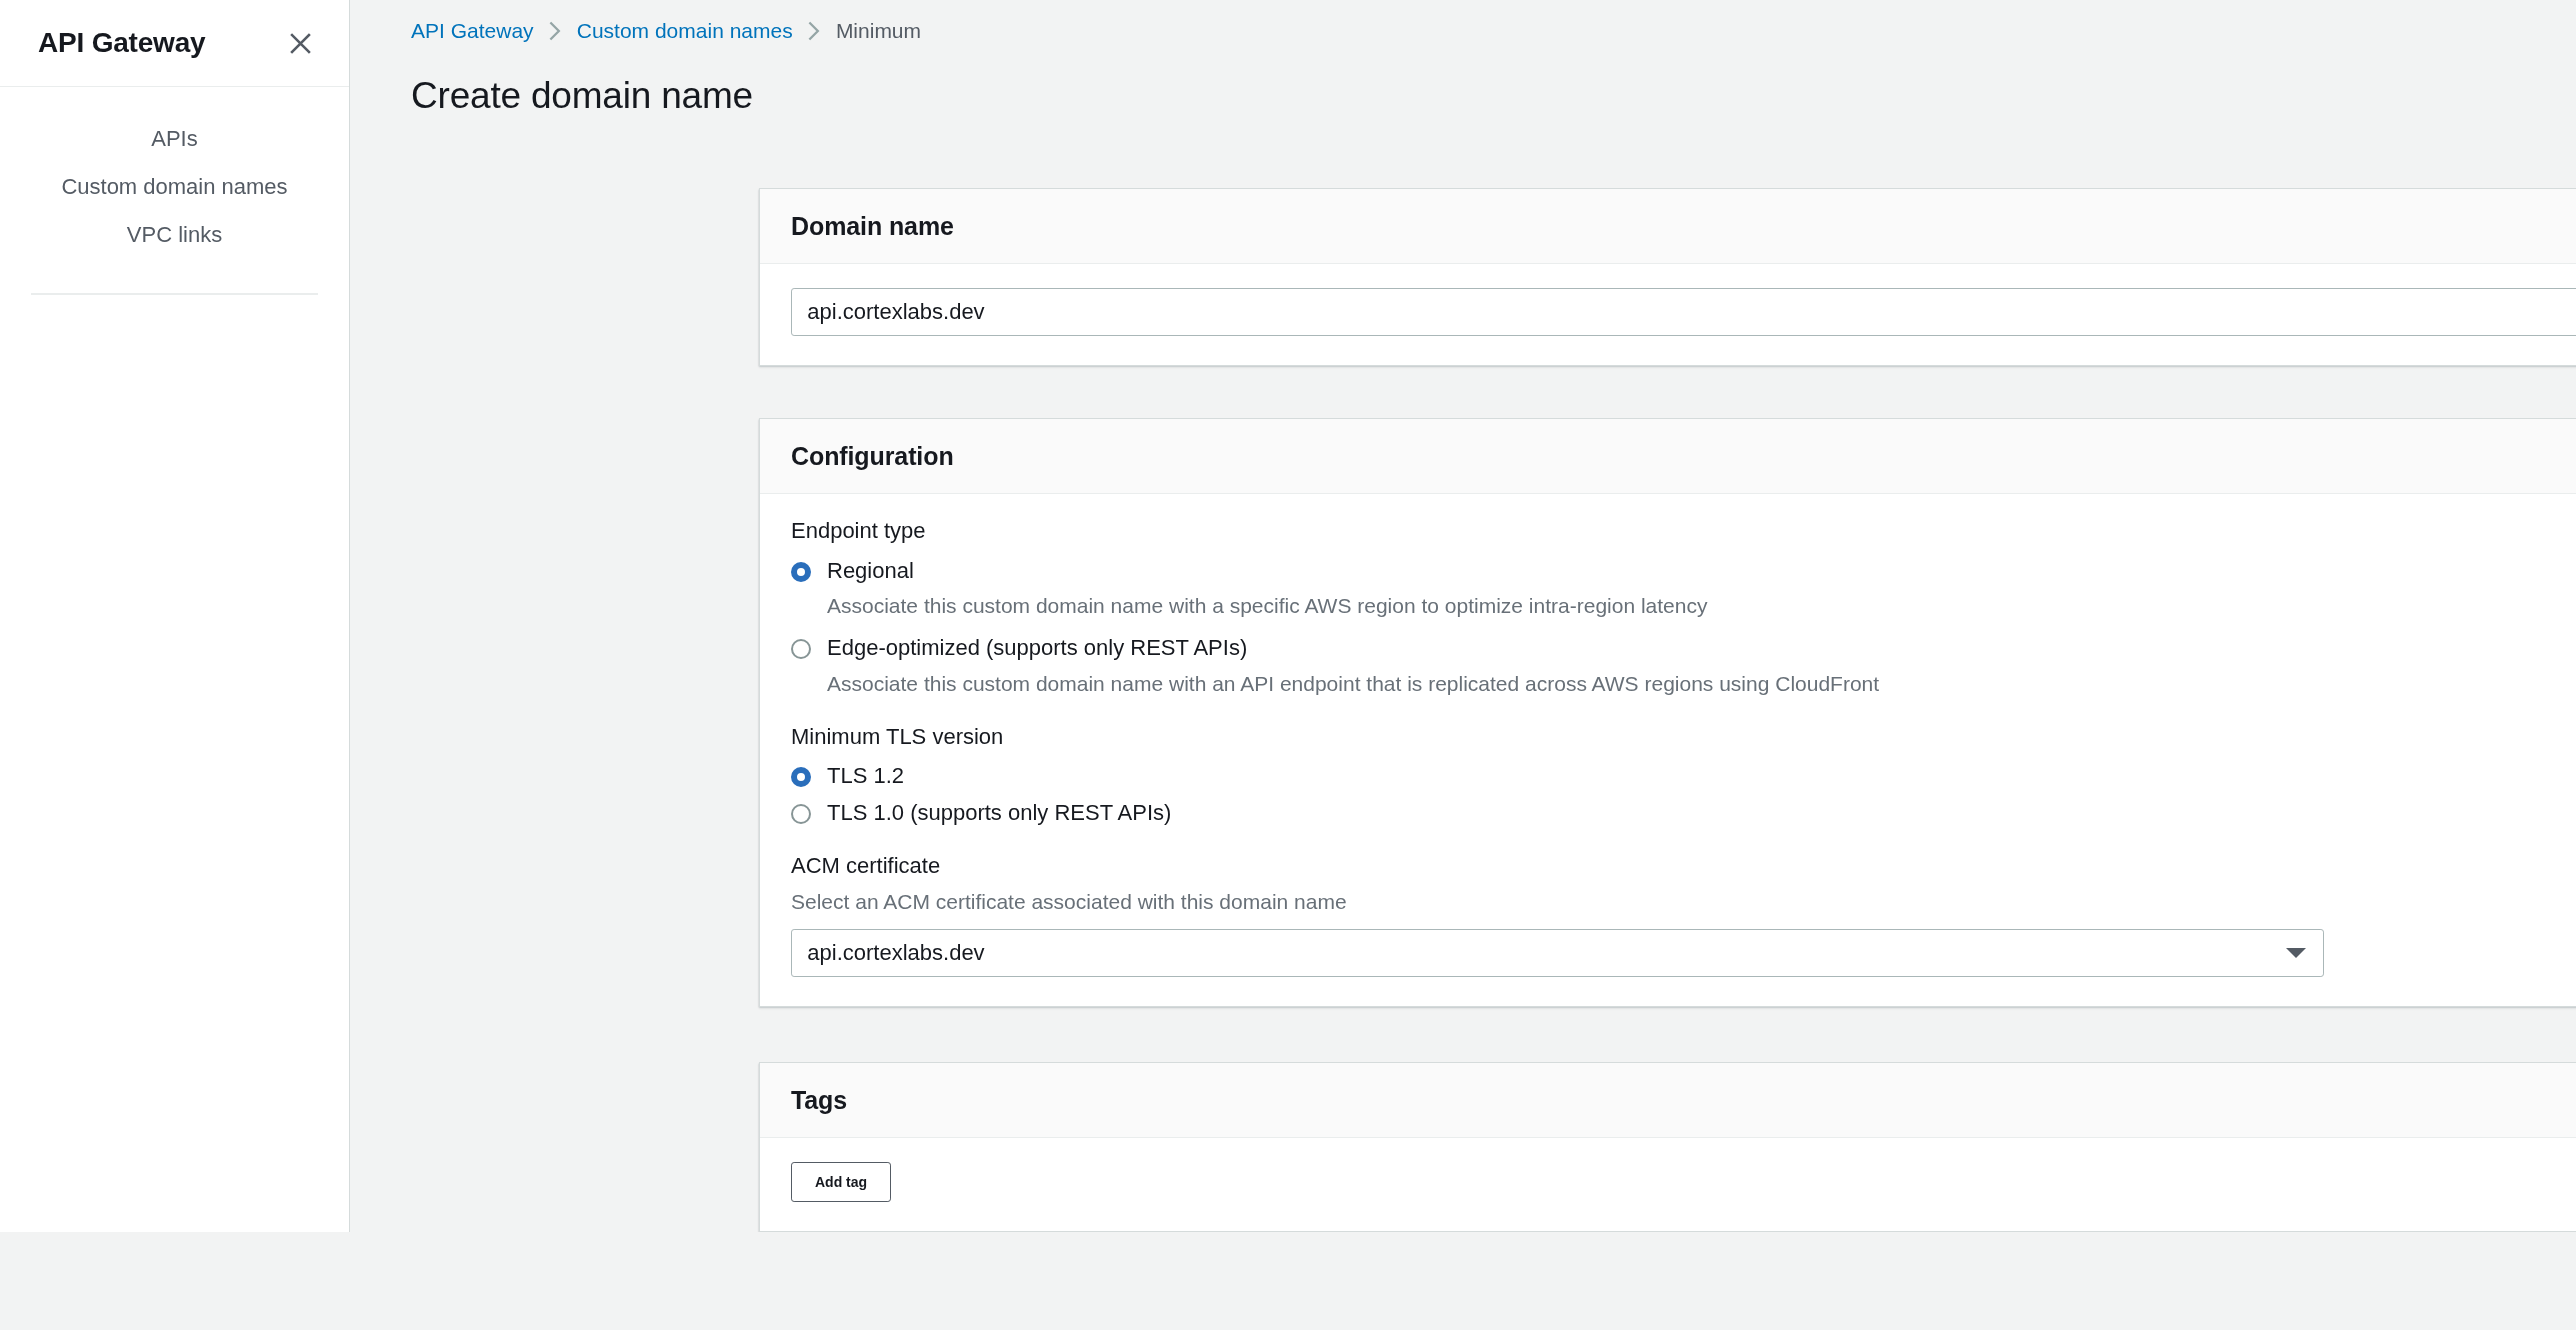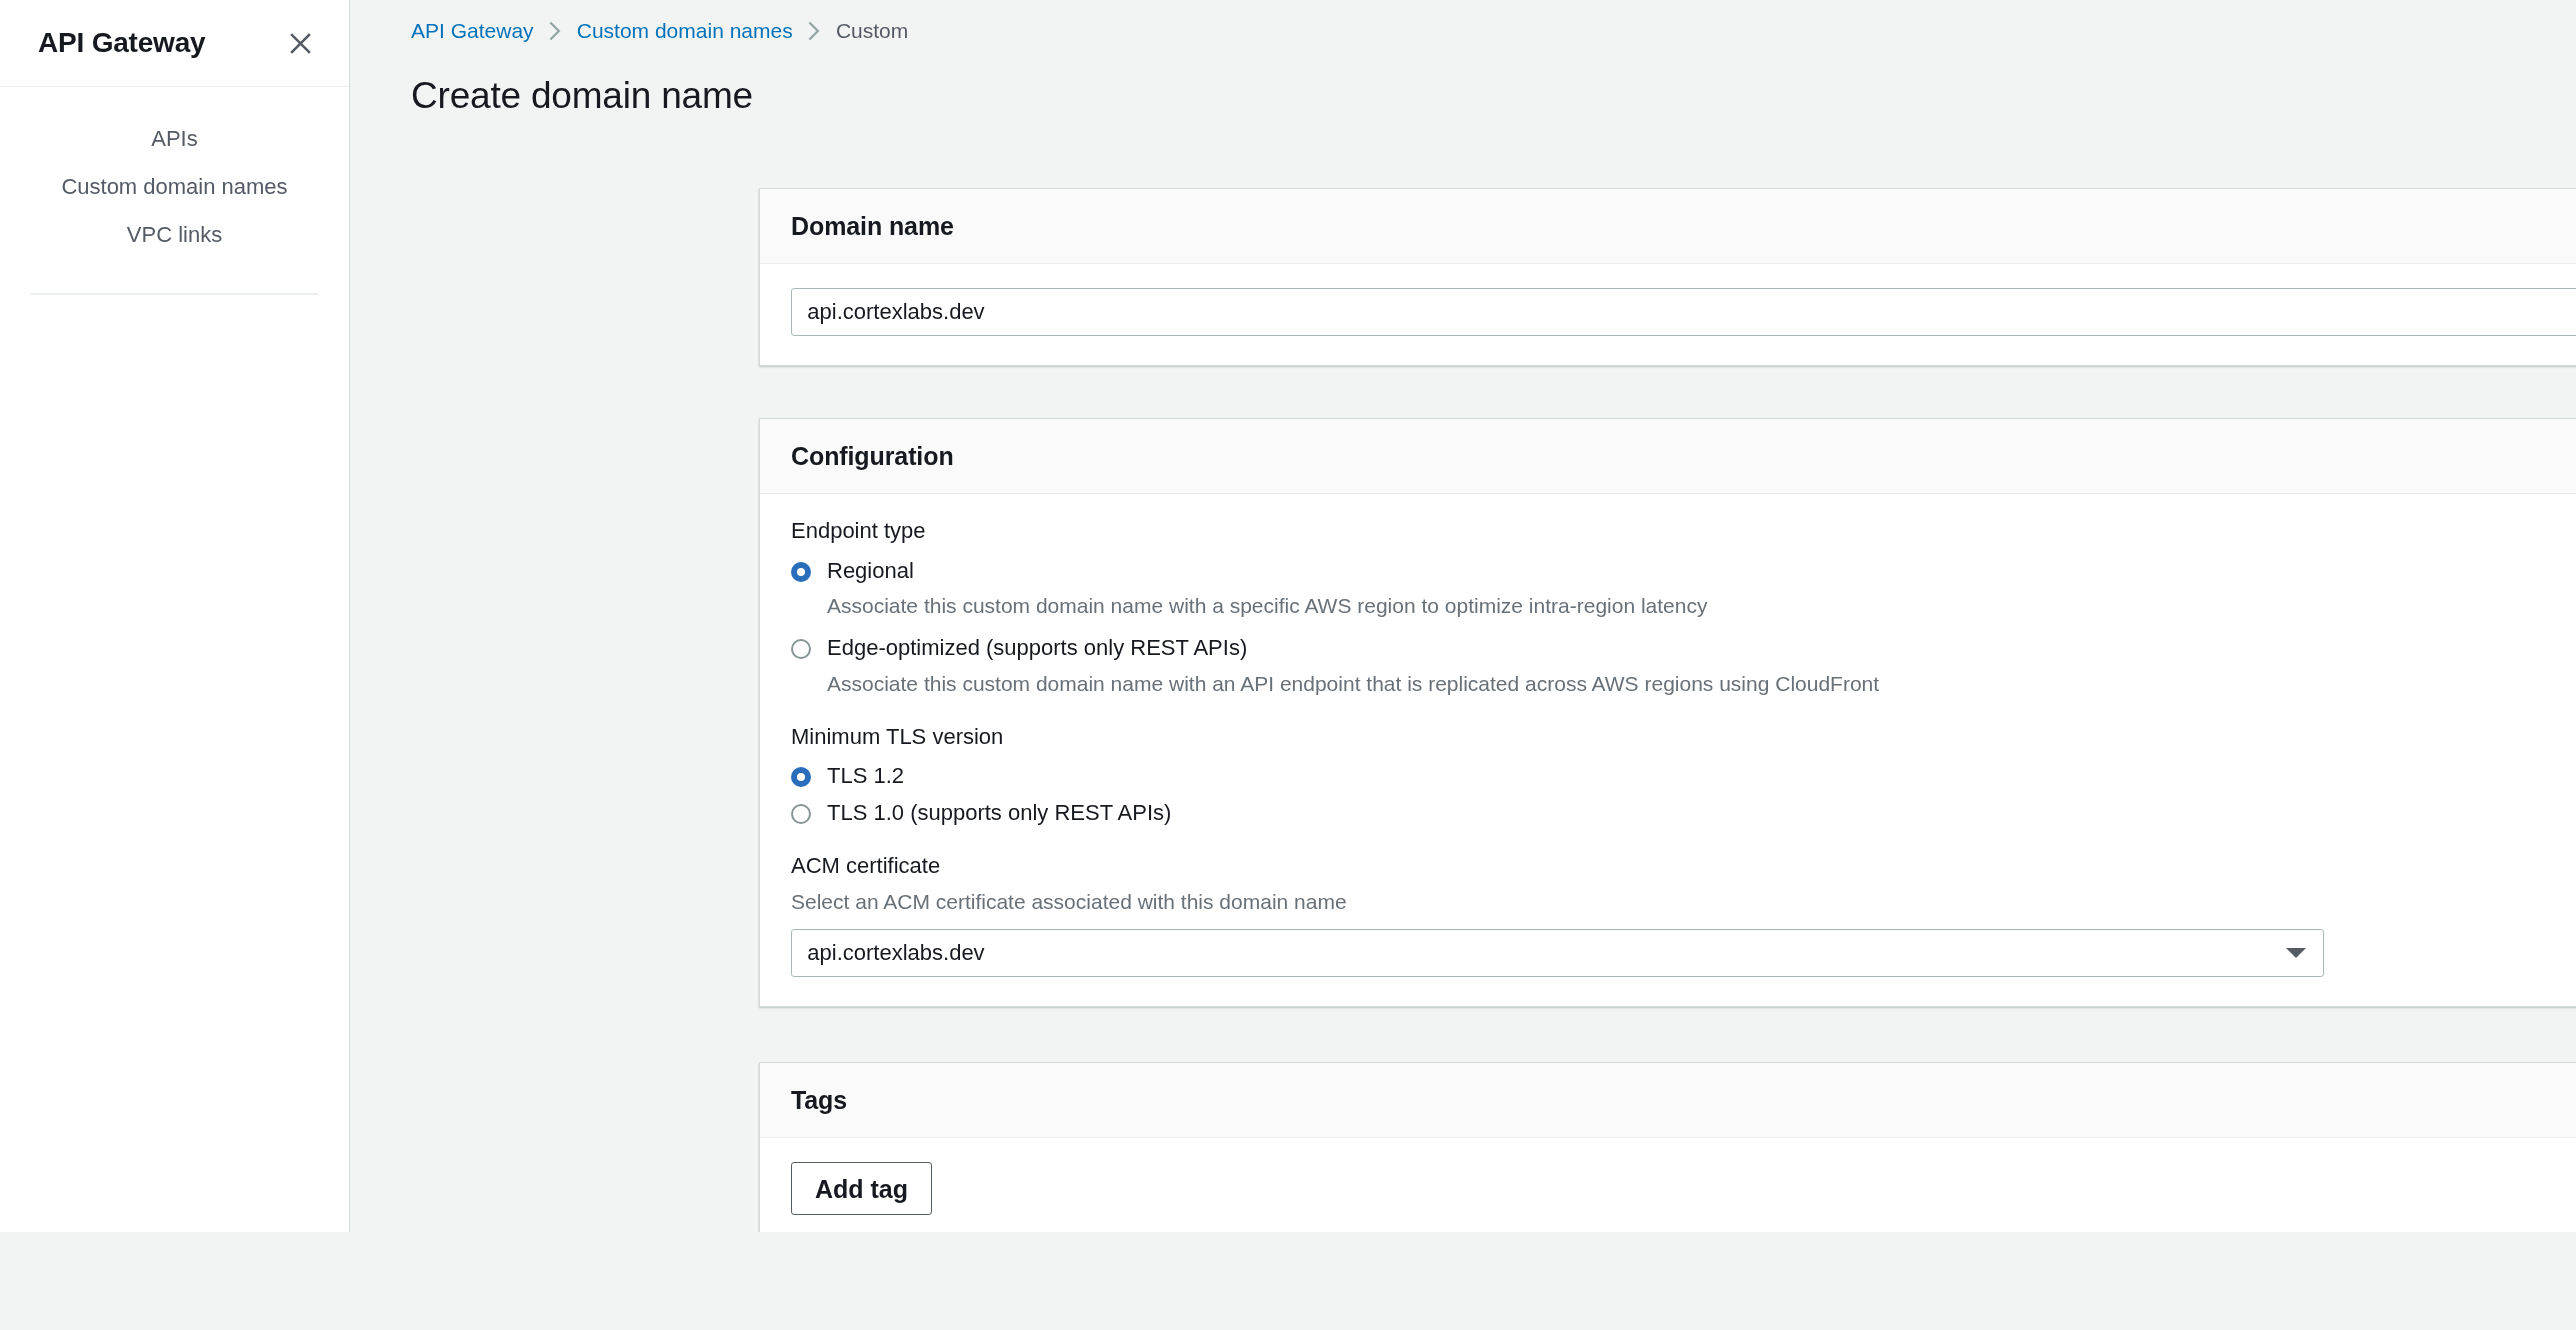--- a/index.html
+++ b/index.html
@@ -248,21 +248,21 @@
     border-right: 10px solid transparent;
     border-top: 10.7px solid #545b64;
     pointer-events: none;
   }
 
   .btn-normal {
     display: inline-block;
     border: 1.5px solid #545b64;
     background: #ffffff;
     color: #16191f;
-    font-size: 25px;
+    font-size: 14px;
     font-weight: bold;
     font-family: "Liberation Sans", sans-serif;
     border-radius: 3.1px;
     padding: 10.7px 23px;
     cursor: pointer;
     line-height: 1.2;
   }
 
   
   .footer-actions {
@@ -308,21 +308,21 @@
         <svg width="14" height="20" viewBox="0 0 18 26" aria-hidden="true">
           <path d="M3 2 L14 13 L3 24" fill="none" stroke="#95a5a6" stroke-width="3"></path>
         </svg>
       </span>
       <a class="crumb-link">Custom domain names</a>
       <span class="crumb-sep">
         <svg width="14" height="20" viewBox="0 0 18 26" aria-hidden="true">
           <path d="M3 2 L14 13 L3 24" fill="none" stroke="#95a5a6" stroke-width="3"></path>
         </svg>
       </span>
-      <span class="crumb-current">Custom</span>
+      <span class="crumb-current">Minimum</span>
     </div>
 
     <h1 class="page-title">Create domain name</h1>
 
     <section class="card" style="top:188px;">
       <div class="card-header">
         <h2>Domain name</h2>
       </div>
       <div class="card-body">
         <input class="text-input" type="text" value="api.cortexlabs.dev" style="">

